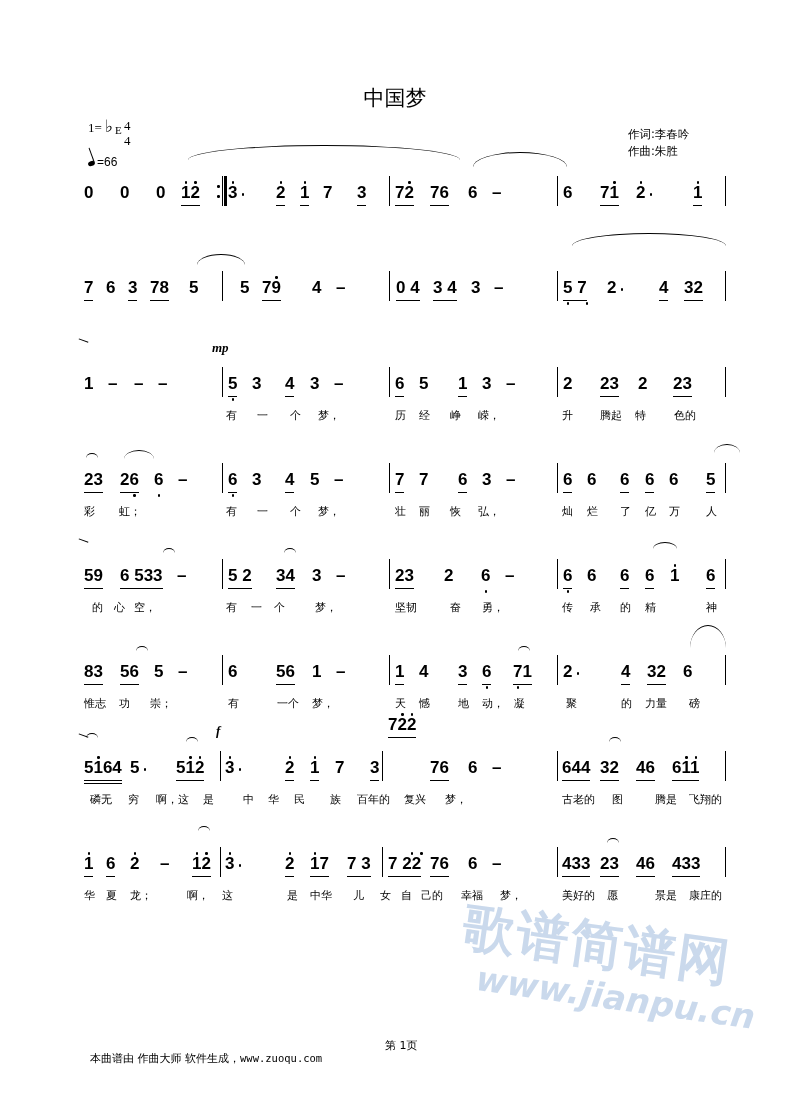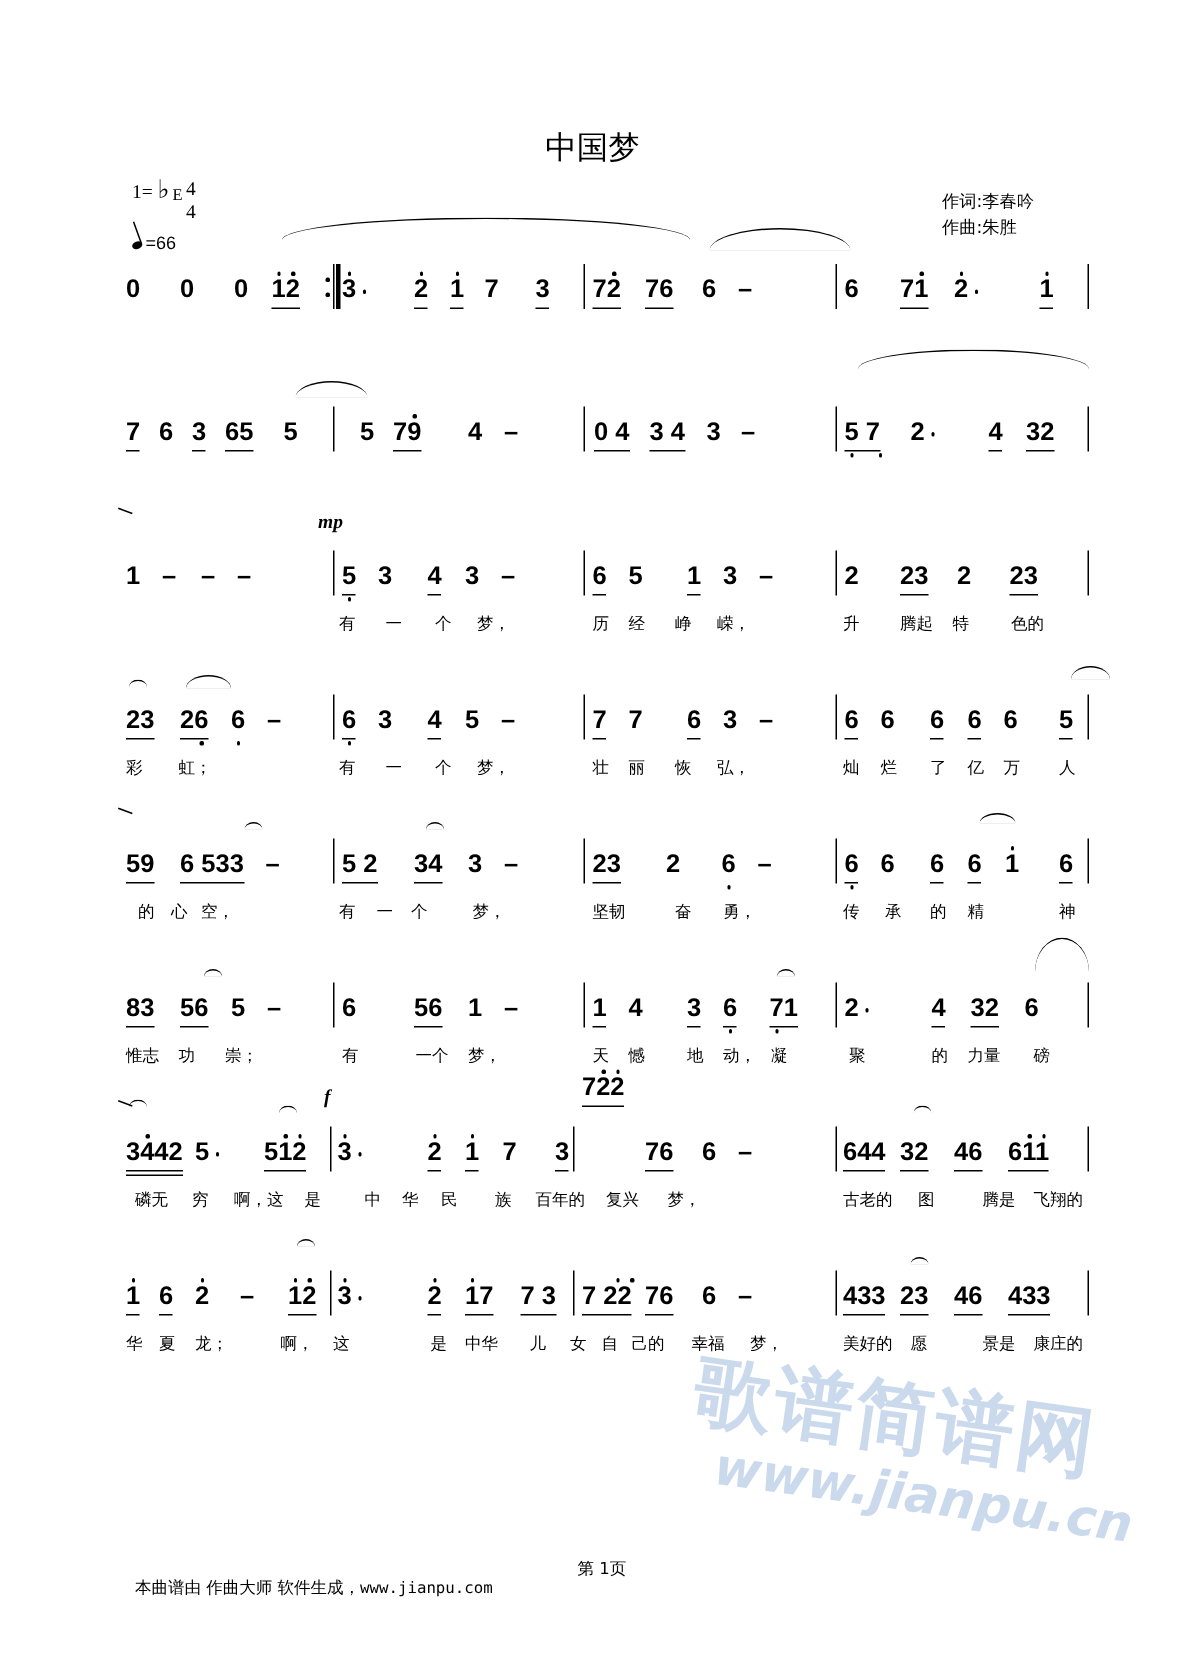--- a/index.html
+++ b/index.html
@@ -76,21 +76,21 @@
     <div class="note" style="left: 563px; top: 183px;"><span>6</span></div>
     <div class="note" style="left: 600px; top: 183px;"><span>71</span><div class="u1"></div><div class="dot-hi" style="left: 13px; top: -2px;"></div></div>
     <div class="note" style="left: 636px; top: 183px;"><span>2</span><div class="dot-hi" style="left: 3.5px; top: -2px;"></div><div class="dot-hi" style="left: 13.5px; top: 10px;"></div></div>
     <div class="note" style="left: 693px; top: 183px;"><span>1</span><div class="u1"></div><div class="dot-hi" style="left: 3.5px; top: -2px;"></div></div>
     <div class="bar" style="left: 725px; top: 176px;"></div>
     <div class="slur" style="left: 188px; top: 145px; width: 272px; height: 14px;"></div>
     <div class="slur" style="left: 473px; top: 152px; width: 94px; height: 14px;"></div>
     <div class="note" style="left: 84px; top: 278px;"><span>7</span><div class="u1"></div></div>
     <div class="note" style="left: 106px; top: 278px;"><span>6</span></div>
     <div class="note" style="left: 128px; top: 278px;"><span>3</span><div class="u1"></div></div>
-    <div class="note" style="left: 150px; top: 278px;"><span>65</span><div class="u1"></div></div>
+    <div class="note" style="left: 150px; top: 278px;"><span>78</span><div class="u1"></div></div>
     <div class="note" style="left: 189px; top: 278px;"><span>5</span></div>
     <div class="bar" style="left: 222px; top: 271px;"></div>
     <div class="note" style="left: 240px; top: 278px;"><span>5</span></div>
     <div class="note" style="left: 262px; top: 278px;"><span>79</span><div class="u1"></div><div class="dot-hi" style="left: 13px; top: -2px;"></div></div>
     <div class="note" style="left: 312px; top: 278px;"><span>4</span></div>
     <div class="note" style="left: 336px; top: 278px;"><span>–</span></div>
     <div class="bar" style="left: 389px; top: 271px;"></div>
     <div class="note" style="left: 396px; top: 278px;"><span>0 4</span><div class="u1"></div></div>
     <div class="note" style="left: 433px; top: 278px;"><span>3 4</span><div class="u1"></div></div>
     <div class="note" style="left: 471px; top: 278px;"><span>3</span></div>
@@ -251,21 +251,21 @@
     <div class="lyric" style="left: 312px; top: 696px;">梦，</div>
     <div class="lyric" style="left: 395px; top: 696px;">天</div>
     <div class="lyric" style="left: 419px; top: 696px;">憾</div>
     <div class="lyric" style="left: 458px; top: 696px;">地</div>
     <div class="lyric" style="left: 482px; top: 696px;">动，</div>
     <div class="lyric" style="left: 514px; top: 696px;">凝</div>
     <div class="lyric" style="left: 566px; top: 696px;">聚</div>
     <div class="lyric" style="left: 621px; top: 696px;">的</div>
     <div class="lyric" style="left: 645px; top: 696px;">力量</div>
     <div class="lyric" style="left: 689px; top: 696px;">磅</div>
-    <div class="note" style="left: 84px; top: 758px;"><span>3442</span><div class="u1"></div><div class="u2"></div><div class="dot-hi" style="left: 13px; top: -2px;"></div></div>
+    <div class="note" style="left: 84px; top: 758px;"><span>5164</span><div class="u1"></div><div class="u2"></div><div class="dot-hi" style="left: 13px; top: -2px;"></div></div>
     <div class="note" style="left: 130px; top: 758px;"><span>5</span><div class="dot-hi" style="left: 13.5px; top: 10px;"></div></div>
     <div class="note" style="left: 176px; top: 758px;"><span>512</span><div class="u1"></div><div class="dot-hi" style="left: 13px; top: -2px;"></div><div class="dot-hi" style="left: 22.5px; top: -2px;"></div></div>
     <div class="bar" style="left: 220px; top: 751px;"></div>
     <div class="note" style="left: 225px; top: 758px;"><span>3</span><div class="dot-hi" style="left: 3.5px; top: -2px;"></div><div class="dot-hi" style="left: 13.5px; top: 10px;"></div></div>
     <div class="note" style="left: 285px; top: 758px;"><span>2</span><div class="u1"></div><div class="dot-hi" style="left: 3.5px; top: -2px;"></div></div>
     <div class="note" style="left: 310px; top: 758px;"><span>1</span><div class="u1"></div><div class="dot-hi" style="left: 3.5px; top: -2px;"></div></div>
     <div class="note" style="left: 335px; top: 758px;"><span>7</span></div>
     <div class="note" style="left: 370px; top: 758px;"><span>3</span><div class="u1"></div></div>
     <div class="bar" style="left: 382px; top: 751px;"></div>
     <div class="note" style="left: 388px; top: 715px;"><span>722</span><div class="u1"></div><div class="dot-hi" style="left: 13px; top: -2px;"></div><div class="dot-hi" style="left: 22.5px; top: -2px;"></div></div>
@@ -332,18 +332,18 @@
     <div class="lyric" style="left: 421px; top: 888px;">己的</div>
     <div class="lyric" style="left: 461px; top: 888px;">幸福</div>
     <div class="lyric" style="left: 500px; top: 888px;">梦，</div>
     <div class="lyric" style="left: 562px; top: 888px;">美好的</div>
     <div class="lyric" style="left: 607px; top: 888px;">愿</div>
     <div class="lyric" style="left: 655px; top: 888px;">景是</div>
     <div class="lyric" style="left: 689px; top: 888px;">康庄的</div>
   </div>
 
 <div class="page">第 1页</div>
-<div class="footer"><span>本曲谱由 作曲大师 软件生成，</span><span class="url">www.jianpu.com</span></div>
+<div class="footer"><span>本曲谱由 作曲大师 软件生成，</span><span class="url">www.zuoqu.com</span></div>
 
 <div class="wm">
   <div class="cn">歌谱简谱网</div>
   <div class="en">www.jianpu.cn</div>
 </div>
 
 </body></html>

